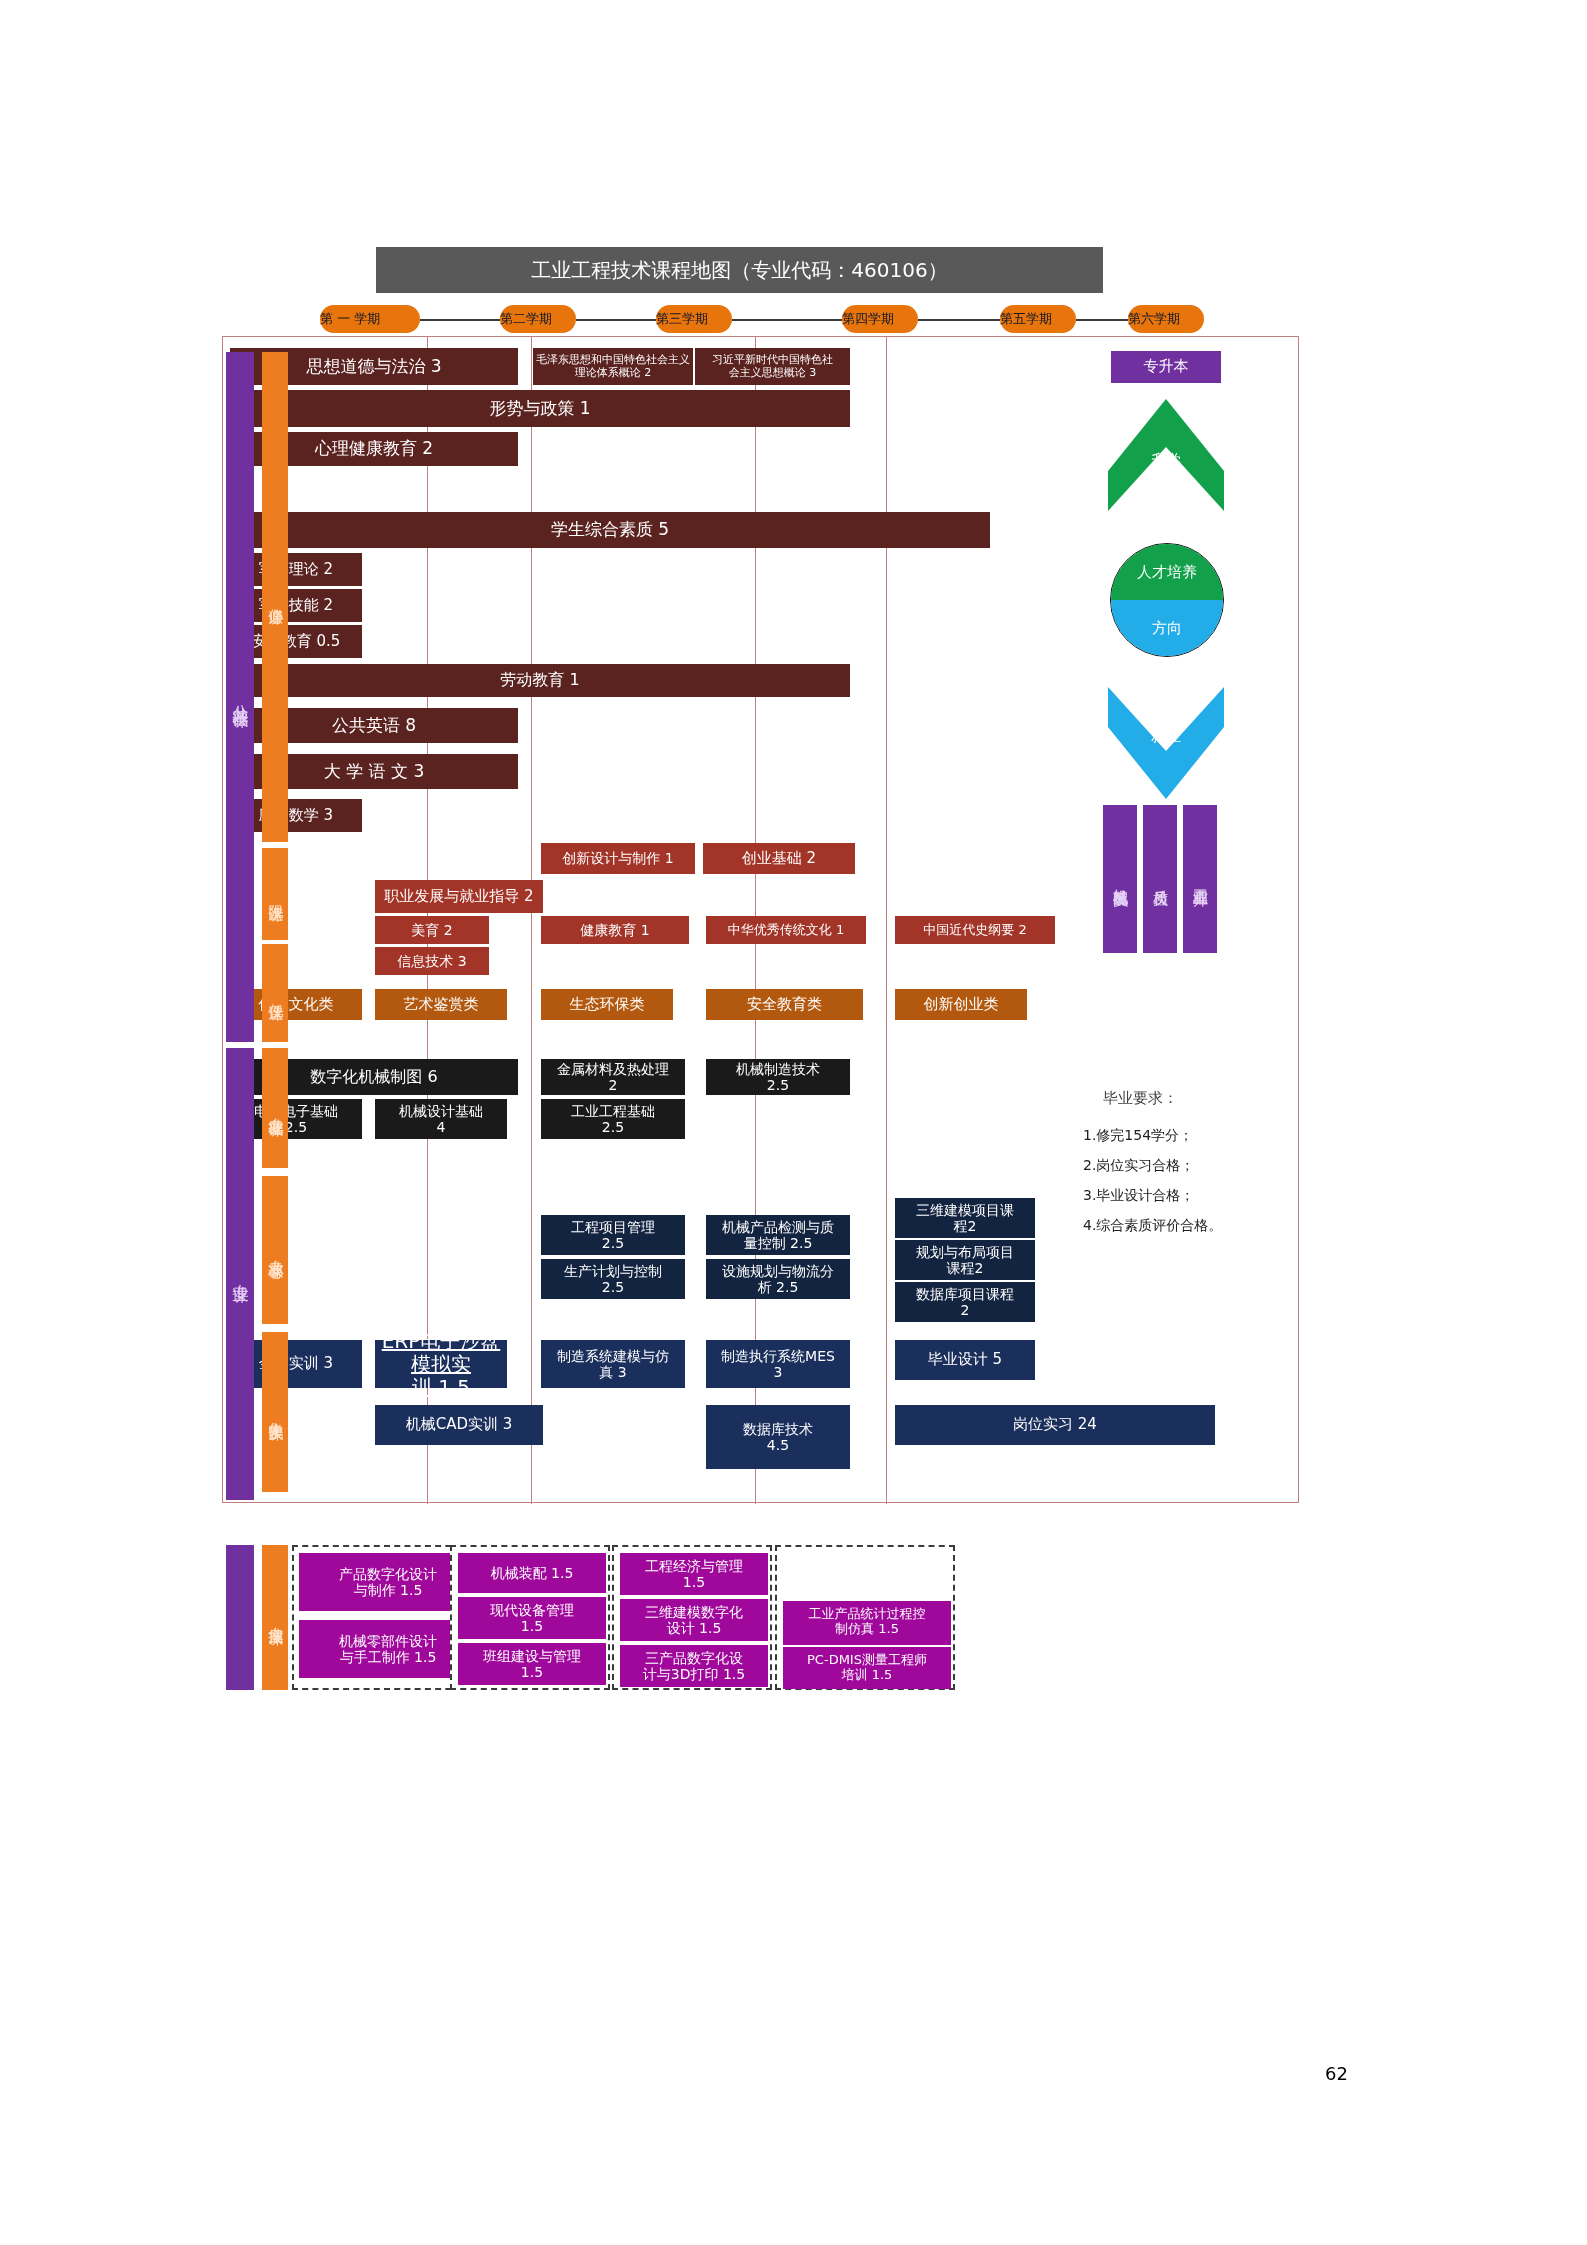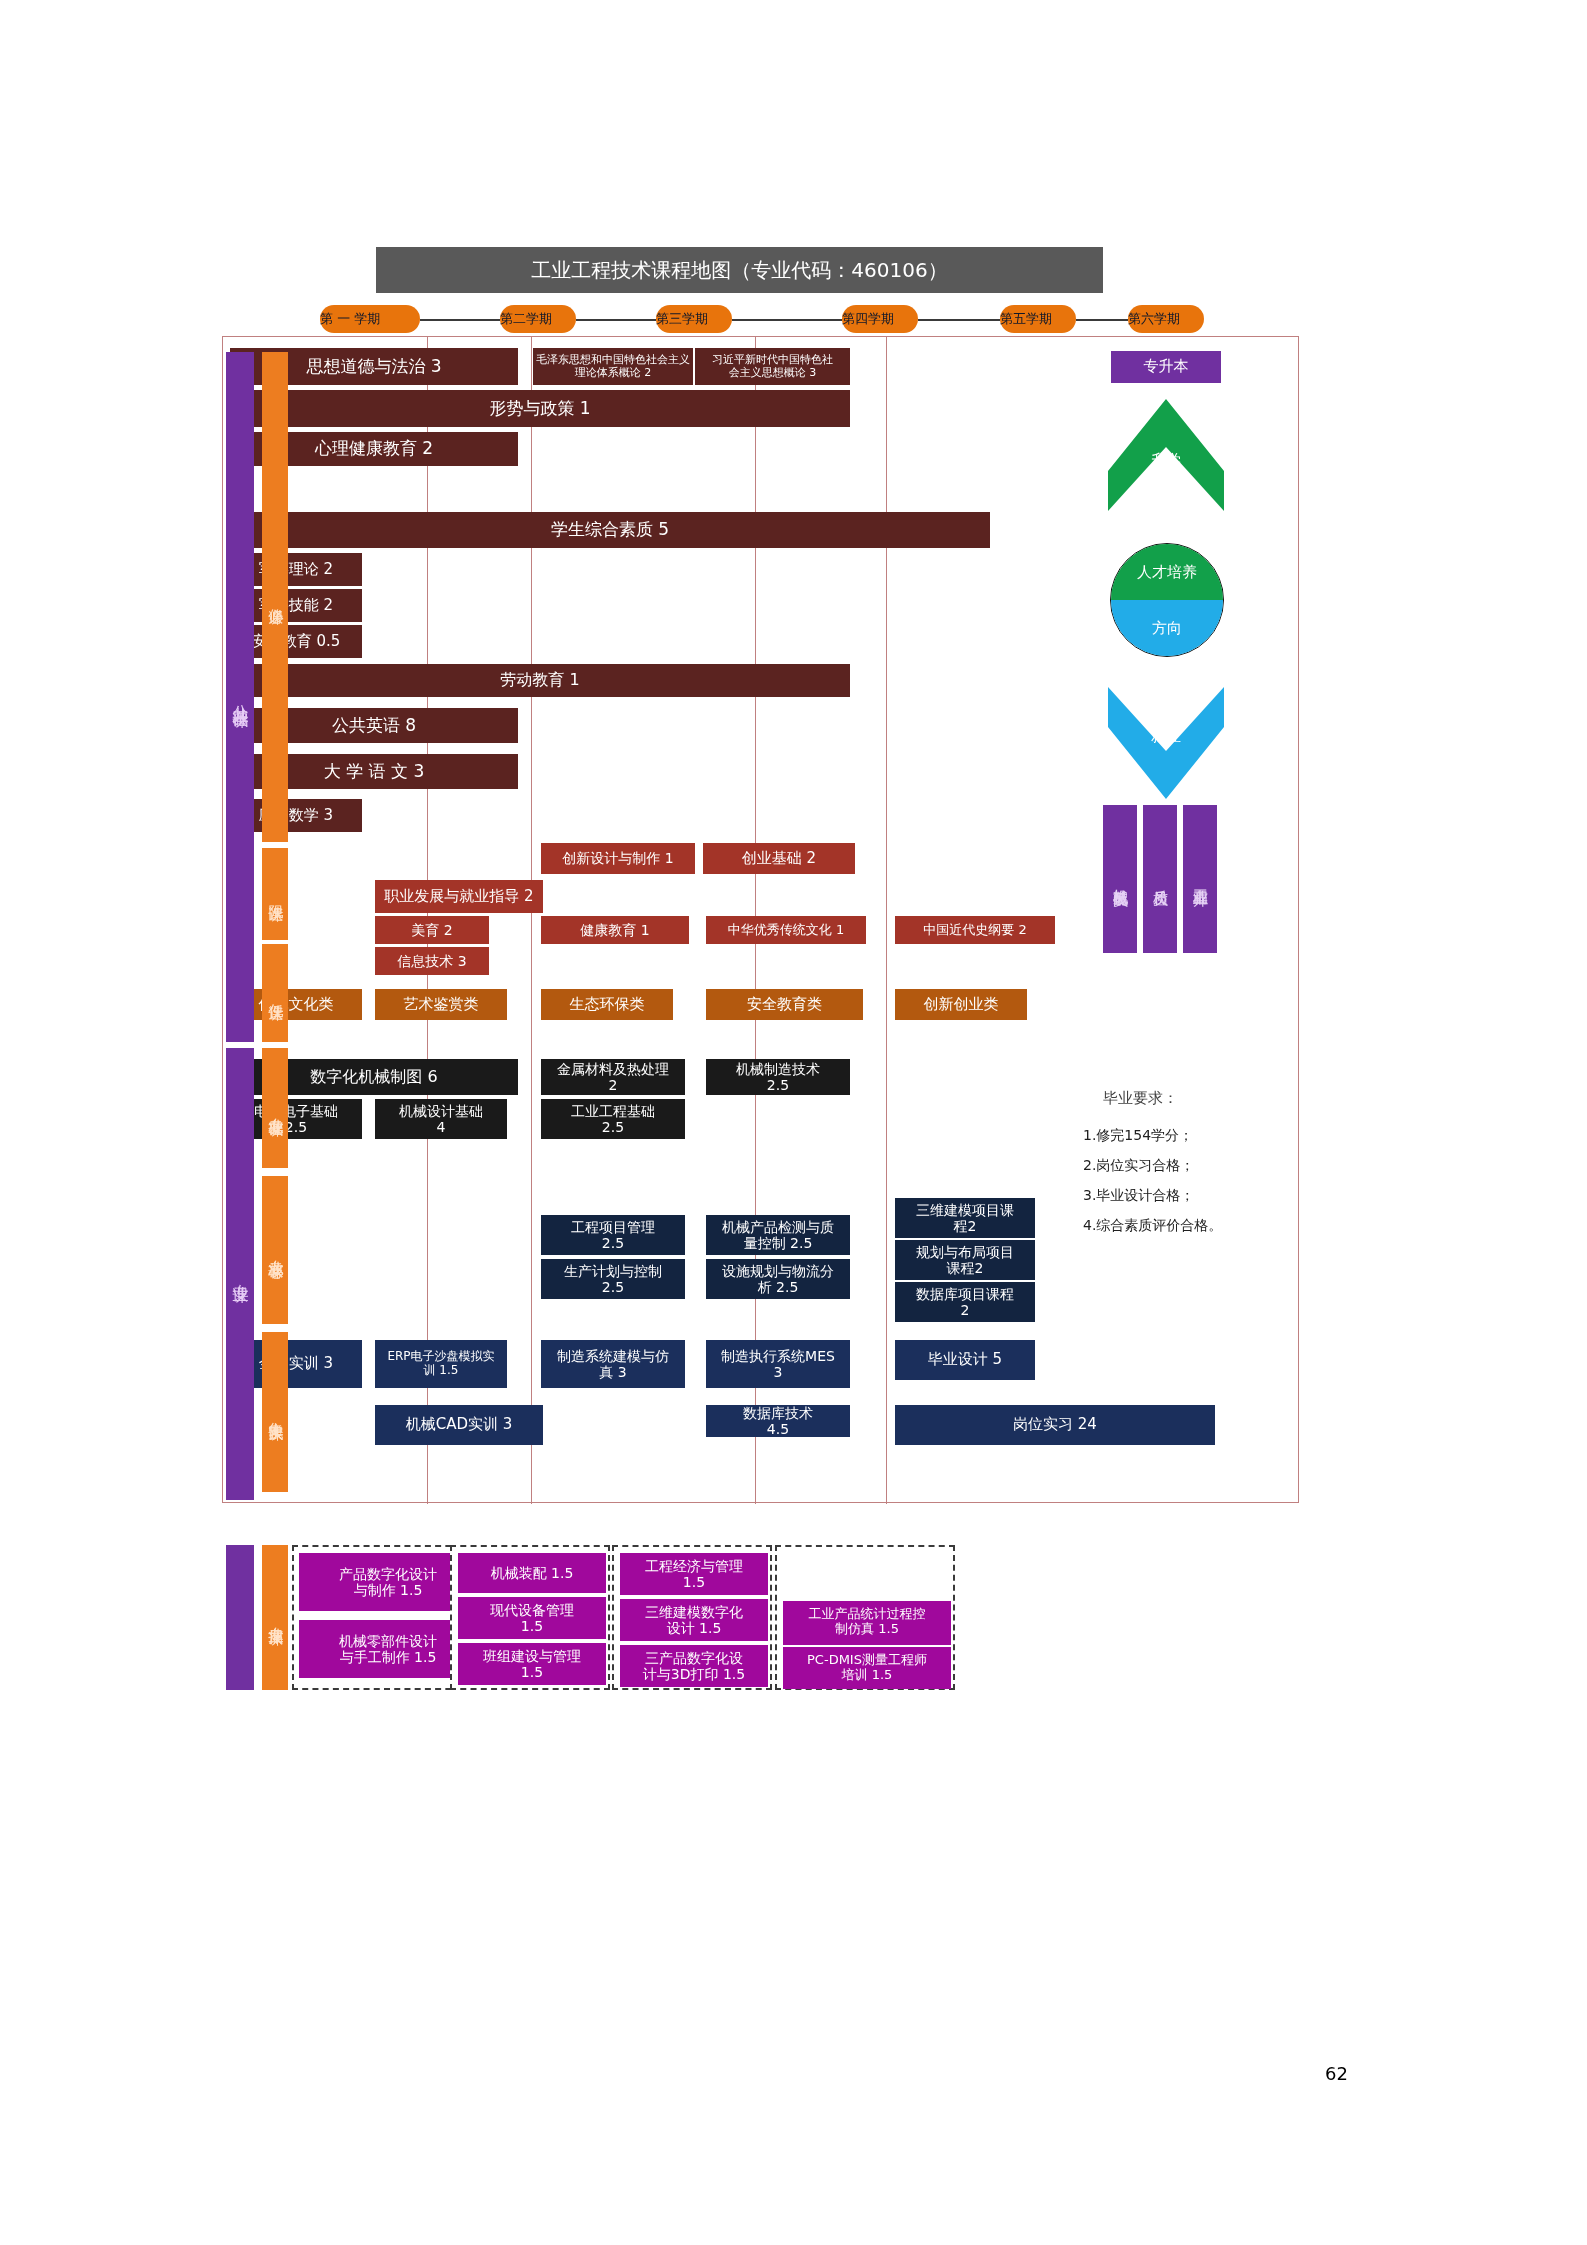--- a/index.html
+++ b/index.html
@@ -214,30 +214,30 @@
 析   2.5</div>
 
     <div class="box c-navy" style="left:672px;top:861px;width:140px;height:40px;font-size:14px;">三维建模项目课
 程2</div>
     <div class="box c-navy" style="left:672px;top:903px;width:140px;height:40px;font-size:14px;">规划与布局项目
 课程2</div>
     <div class="box c-navy" style="left:672px;top:945px;width:140px;height:40px;font-size:14px;">数据库项目课程
 2</div>
 
     <div class="box c-navy2" style="left:7px;top:1003px;width:132px;height:48px;font-size:15px;">金工实训 3</div>
-    <div class="box c-navy2" style="left:152px;top:1003px;width:132px;height:48px;font-size:12px;">ERP电子沙盘模拟实
+    <div class="box c-navy2" style="left:152px;top:1003px;width:132px;height:48px;font-size:20px;text-decoration:underline;">ERP电子沙盘模拟实
 训  1.5</div>
     <div class="box c-navy2" style="left:318px;top:1003px;width:144px;height:48px;font-size:14px;">制造系统建模与仿
 真   3</div>
     <div class="box c-navy2" style="left:483px;top:1003px;width:144px;height:48px;font-size:14px;">制造执行系统MES
 3</div>
     <div class="box c-navy2" style="left:672px;top:1003px;width:140px;height:40px;font-size:15px;">毕业设计   5</div>
 
     <div class="box c-navy2" style="left:152px;top:1068px;width:168px;height:40px;font-size:15px;">机械CAD实训 3</div>
-    <div class="box c-navy2" style="left:483px;top:1068px;width:144px;height:32px;font-size:14px;">数据库技术
+    <div class="box c-navy2" style="left:483px;top:1068px;width:144px;height:64px;font-size:14px;">数据库技术
 4.5</div>
     <div class="box c-navy2" style="left:672px;top:1068px;width:320px;height:40px;font-size:15px;">岗位实习   24</div>
 
     <div class="box c-purple" style="left:888px;top:14px;width:110px;height:32px;font-size:15px;">专升本</div>
 
     <div class="chev" style="left:885px;top:62px;width:116px;height:112px;">
       <svg width="116" height="112" viewBox="0 0 116 112">
         <polygon points="58,0 116,72 116,112 58,48 0,112 0,72" fill="#12A04A"></polygon>
       </svg>
       <div class="chev-label" style="top:52px;">升学</div>

